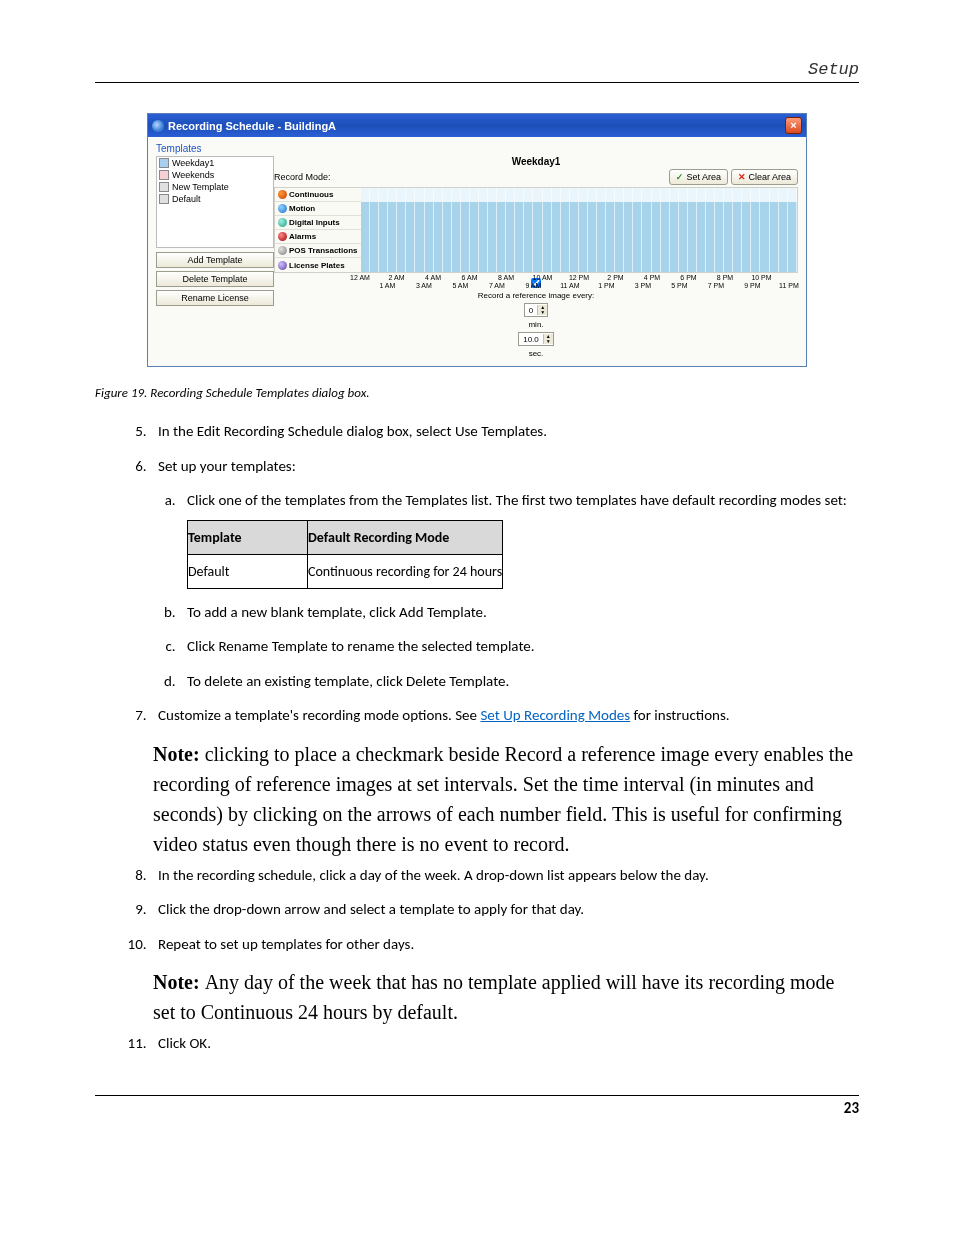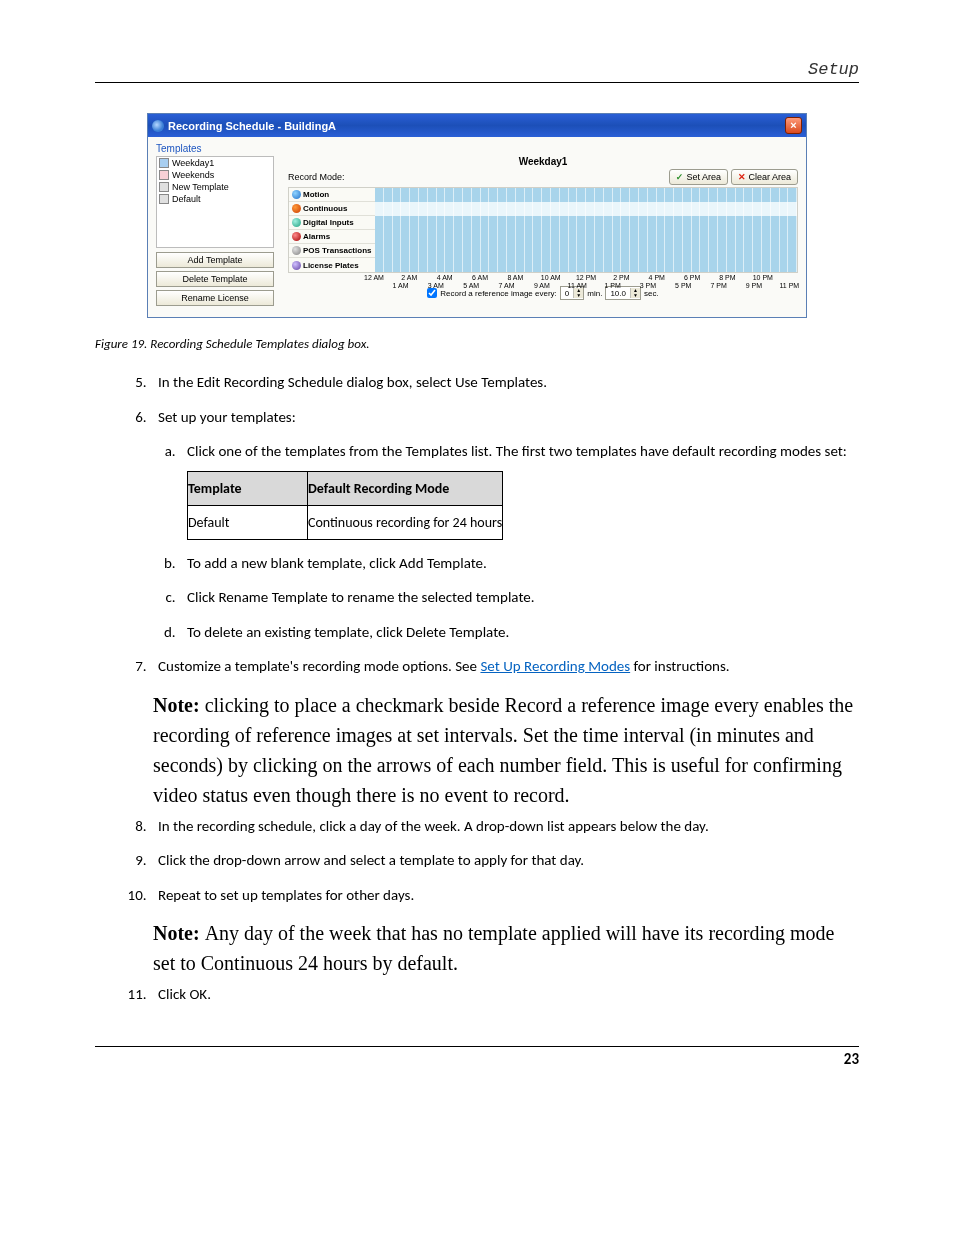--- a/index.html
+++ b/index.html
@@ -9,21 +9,21 @@
   .header-title { font-style: italic; font-size: 17px; font-family: Liberation Mono, monospace; color: #333; }
   
   .screenshot { border: 1px solid #5a7fb5; margin: 0 auto 18px auto; width: 660px; background: #15803d; font-family: Tahoma, Arial, sans-serif; font-size: 9px; color: #000; }
   .titlebar { background: linear-gradient(to bottom, #2a5fd6 0%, #1c4fb8 50%, #2a5fd6 100%); color: #fff; padding: 3px 4px; display: flex; align-items: center; font-size: 11px; font-weight: bold; }
   .titlebar .tb-icon { display:inline-block; width:12px; height:12px; background: radial-gradient(circle at 40% 40%, #b5d7ff 0%, #3a7fd6 60%); border-radius: 50%; margin-right: 4px; }
   .titlebar .spacer { flex: 1; }
   .closebtn { width: 17px; height: 17px; background: linear-gradient(to bottom, #ff9b7a, #d94a1f); border: 1px solid #7f1f00; border-radius: 3px; display: flex; align-items: center; justify-content: center; color: #fff; font-weight: bold; font-size: 11px; line-height: 1; }
   
   .app-body { background: #fafaf7; padding: 6px 8px 8px 8px; }
   .groupbox-label { color: #1e56c0; font-size: 10px; margin-bottom: 2px; }
-  .content-row { display: flex; gap: 14px; }
+  .content-row { display: flex; gap: 0; }
   
   .left-col { width: 118px; }
   .template-list { border: 1px solid #bcbcbc; background: #fff; height: 92px; overflow: hidden; margin-bottom: 4px; }
   .tl-item { display: flex; align-items: center; padding: 1px 2px; font-size: 9px; }
   .tl-swatch { width: 10px; height: 10px; border: 1px solid #888; margin-right: 3px; }
   .sw-blue { background: #a8cef0; }
   .sw-pink { background: #f7d0d6; }
   .sw-gray { background: #e0e0e0; }
   .xp-btn { display:block; width:100%; margin-bottom:3px; font-size:9px; padding:2px 4px; background: linear-gradient(to bottom,#fff,#ece9d8); border:1px solid #9c9c8f; border-radius:0; text-align:center; cursor:pointer; }
   
@@ -52,21 +52,21 @@
   .c-on { background:#a8d4eb; }
   .c-off { background:#eaf6fb; }
   
   .timeline { display:flex; margin-top:1px; font-size:7px; }
   .timeline .pad { width:86px; }
   .timeline-ticks { flex:1; position:relative; display:flex; }
   .tick { flex:1; text-align:left; white-space:nowrap; position:relative; }
   .tick .a { position:absolute; left:0; transform:translateX(-50%); }
   .tick .b { position:absolute; left:50%; transform:translateX(-50%); top:8px; }
   
-  .ref-row { text-align:center; font-size:8px; margin-top:12px; display:flex; justify-content:center; align-items:center; gap:3px; }
+  .ref-row { text-align:center; font-size:8px; margin-top:4px; display:flex; justify-content:center; align-items:center; gap:3px;flex-direction:column; }
   .ref-row input[type="checkbox"]{ width:10px; height:10px; }
   .spin { display:inline-flex; align-items:center; border:1px solid #9c9c8f; background:#fff; height:14px; }
   .spin .sv { padding:0 4px; font-size:8px; }
   .spin .sb { width:10px; background:#ece9d8; border-left:1px solid #c0c0b8; display:flex; flex-direction:column; }
   .spin .sbt { flex:1; font-size:5px; line-height:5px; text-align:center; }
   
   .caption { font-family: Calibri, Arial, sans-serif; font-size: 13px; font-style: italic; margin-bottom: 20px; text-indent: 0; }
   
   ol.main-list { margin-left: 55px; font-family: Calibri, Arial, sans-serif; font-size: 15px; line-height: 1.5; }
   ol.main-list > li { margin-bottom: 12px; padding-left: 8px; }
@@ -135,128 +135,128 @@
                 <span>Set Area</span>
               </span>
             <span class="areabtn">
                 <span class="xmark">✕</span>
                 <span>Clear Area</span>
               </span>
           </div>
           <div class="mode-grid">
             <div class="mode-row">
               <span class="mode-label">
-                  <span class="mic ic-blue"></span>
-                  <span>Motion</span>
+                  <span class="mic ic-red"></span>
+                  <span>Continuous</span>
                 </span>
               <span class="mode-cells">
-                  <span class="mode-cell c-on"></span>
-                  <span class="mode-cell c-on"></span>
-                  <span class="mode-cell c-on"></span>
-                  <span class="mode-cell c-on"></span>
-                  <span class="mode-cell c-on"></span>
-                  <span class="mode-cell c-on"></span>
-                  <span class="mode-cell c-on"></span>
-                  <span class="mode-cell c-on"></span>
-                  <span class="mode-cell c-on"></span>
-                  <span class="mode-cell c-on"></span>
-                  <span class="mode-cell c-on"></span>
-                  <span class="mode-cell c-on"></span>
-                  <span class="mode-cell c-on"></span>
-                  <span class="mode-cell c-on"></span>
-                  <span class="mode-cell c-on"></span>
-                  <span class="mode-cell c-on"></span>
-                  <span class="mode-cell c-on"></span>
-                  <span class="mode-cell c-on"></span>
-                  <span class="mode-cell c-on"></span>
-                  <span class="mode-cell c-on"></span>
-                  <span class="mode-cell c-on"></span>
-                  <span class="mode-cell c-on"></span>
-                  <span class="mode-cell c-on"></span>
-                  <span class="mode-cell c-on"></span>
-                  <span class="mode-cell c-on"></span>
-                  <span class="mode-cell c-on"></span>
-                  <span class="mode-cell c-on"></span>
-                  <span class="mode-cell c-on"></span>
-                  <span class="mode-cell c-on"></span>
-                  <span class="mode-cell c-on"></span>
-                  <span class="mode-cell c-on"></span>
-                  <span class="mode-cell c-on"></span>
-                  <span class="mode-cell c-on"></span>
-                  <span class="mode-cell c-on"></span>
-                  <span class="mode-cell c-on"></span>
-                  <span class="mode-cell c-on"></span>
-                  <span class="mode-cell c-on"></span>
-                  <span class="mode-cell c-on"></span>
-                  <span class="mode-cell c-on"></span>
-                  <span class="mode-cell c-on"></span>
-                  <span class="mode-cell c-on"></span>
-                  <span class="mode-cell c-on"></span>
-                  <span class="mode-cell c-on"></span>
-                  <span class="mode-cell c-on"></span>
-                  <span class="mode-cell c-on"></span>
-                  <span class="mode-cell c-on"></span>
-                  <span class="mode-cell c-on"></span>
-                  <span class="mode-cell c-on"></span>
+                  <span class="mode-cell c-off"></span>
+                  <span class="mode-cell c-off"></span>
+                  <span class="mode-cell c-off"></span>
+                  <span class="mode-cell c-off"></span>
+                  <span class="mode-cell c-off"></span>
+                  <span class="mode-cell c-off"></span>
+                  <span class="mode-cell c-off"></span>
+                  <span class="mode-cell c-off"></span>
+                  <span class="mode-cell c-off"></span>
+                  <span class="mode-cell c-off"></span>
+                  <span class="mode-cell c-off"></span>
+                  <span class="mode-cell c-off"></span>
+                  <span class="mode-cell c-off"></span>
+                  <span class="mode-cell c-off"></span>
+                  <span class="mode-cell c-off"></span>
+                  <span class="mode-cell c-off"></span>
+                  <span class="mode-cell c-off"></span>
+                  <span class="mode-cell c-off"></span>
+                  <span class="mode-cell c-off"></span>
+                  <span class="mode-cell c-off"></span>
+                  <span class="mode-cell c-off"></span>
+                  <span class="mode-cell c-off"></span>
+                  <span class="mode-cell c-off"></span>
+                  <span class="mode-cell c-off"></span>
+                  <span class="mode-cell c-off"></span>
+                  <span class="mode-cell c-off"></span>
+                  <span class="mode-cell c-off"></span>
+                  <span class="mode-cell c-off"></span>
+                  <span class="mode-cell c-off"></span>
+                  <span class="mode-cell c-off"></span>
+                  <span class="mode-cell c-off"></span>
+                  <span class="mode-cell c-off"></span>
+                  <span class="mode-cell c-off"></span>
+                  <span class="mode-cell c-off"></span>
+                  <span class="mode-cell c-off"></span>
+                  <span class="mode-cell c-off"></span>
+                  <span class="mode-cell c-off"></span>
+                  <span class="mode-cell c-off"></span>
+                  <span class="mode-cell c-off"></span>
+                  <span class="mode-cell c-off"></span>
+                  <span class="mode-cell c-off"></span>
+                  <span class="mode-cell c-off"></span>
+                  <span class="mode-cell c-off"></span>
+                  <span class="mode-cell c-off"></span>
+                  <span class="mode-cell c-off"></span>
+                  <span class="mode-cell c-off"></span>
+                  <span class="mode-cell c-off"></span>
+                  <span class="mode-cell c-off"></span>
                 </span>
             </div>
             <div class="mode-row">
               <span class="mode-label">
-                  <span class="mic ic-red"></span>
-                  <span>Continuous</span>
+                  <span class="mic ic-blue"></span>
+                  <span>Motion</span>
                 </span>
               <span class="mode-cells">
-                  <span class="mode-cell c-off"></span>
-                  <span class="mode-cell c-off"></span>
-                  <span class="mode-cell c-off"></span>
-                  <span class="mode-cell c-off"></span>
-                  <span class="mode-cell c-off"></span>
-                  <span class="mode-cell c-off"></span>
-                  <span class="mode-cell c-off"></span>
-                  <span class="mode-cell c-off"></span>
-                  <span class="mode-cell c-off"></span>
-                  <span class="mode-cell c-off"></span>
-                  <span class="mode-cell c-off"></span>
-                  <span class="mode-cell c-off"></span>
-                  <span class="mode-cell c-off"></span>
-                  <span class="mode-cell c-off"></span>
-                  <span class="mode-cell c-off"></span>
-                  <span class="mode-cell c-off"></span>
-                  <span class="mode-cell c-off"></span>
-                  <span class="mode-cell c-off"></span>
-                  <span class="mode-cell c-off"></span>
-                  <span class="mode-cell c-off"></span>
-                  <span class="mode-cell c-off"></span>
-                  <span class="mode-cell c-off"></span>
-                  <span class="mode-cell c-off"></span>
-                  <span class="mode-cell c-off"></span>
-                  <span class="mode-cell c-off"></span>
-                  <span class="mode-cell c-off"></span>
-                  <span class="mode-cell c-off"></span>
-                  <span class="mode-cell c-off"></span>
-                  <span class="mode-cell c-off"></span>
-                  <span class="mode-cell c-off"></span>
-                  <span class="mode-cell c-off"></span>
-                  <span class="mode-cell c-off"></span>
-                  <span class="mode-cell c-off"></span>
-                  <span class="mode-cell c-off"></span>
-                  <span class="mode-cell c-off"></span>
-                  <span class="mode-cell c-off"></span>
-                  <span class="mode-cell c-off"></span>
-                  <span class="mode-cell c-off"></span>
-                  <span class="mode-cell c-off"></span>
-                  <span class="mode-cell c-off"></span>
-                  <span class="mode-cell c-off"></span>
-                  <span class="mode-cell c-off"></span>
-                  <span class="mode-cell c-off"></span>
-                  <span class="mode-cell c-off"></span>
-                  <span class="mode-cell c-off"></span>
-                  <span class="mode-cell c-off"></span>
-                  <span class="mode-cell c-off"></span>
-                  <span class="mode-cell c-off"></span>
+                  <span class="mode-cell c-on"></span>
+                  <span class="mode-cell c-on"></span>
+                  <span class="mode-cell c-on"></span>
+                  <span class="mode-cell c-on"></span>
+                  <span class="mode-cell c-on"></span>
+                  <span class="mode-cell c-on"></span>
+                  <span class="mode-cell c-on"></span>
+                  <span class="mode-cell c-on"></span>
+                  <span class="mode-cell c-on"></span>
+                  <span class="mode-cell c-on"></span>
+                  <span class="mode-cell c-on"></span>
+                  <span class="mode-cell c-on"></span>
+                  <span class="mode-cell c-on"></span>
+                  <span class="mode-cell c-on"></span>
+                  <span class="mode-cell c-on"></span>
+                  <span class="mode-cell c-on"></span>
+                  <span class="mode-cell c-on"></span>
+                  <span class="mode-cell c-on"></span>
+                  <span class="mode-cell c-on"></span>
+                  <span class="mode-cell c-on"></span>
+                  <span class="mode-cell c-on"></span>
+                  <span class="mode-cell c-on"></span>
+                  <span class="mode-cell c-on"></span>
+                  <span class="mode-cell c-on"></span>
+                  <span class="mode-cell c-on"></span>
+                  <span class="mode-cell c-on"></span>
+                  <span class="mode-cell c-on"></span>
+                  <span class="mode-cell c-on"></span>
+                  <span class="mode-cell c-on"></span>
+                  <span class="mode-cell c-on"></span>
+                  <span class="mode-cell c-on"></span>
+                  <span class="mode-cell c-on"></span>
+                  <span class="mode-cell c-on"></span>
+                  <span class="mode-cell c-on"></span>
+                  <span class="mode-cell c-on"></span>
+                  <span class="mode-cell c-on"></span>
+                  <span class="mode-cell c-on"></span>
+                  <span class="mode-cell c-on"></span>
+                  <span class="mode-cell c-on"></span>
+                  <span class="mode-cell c-on"></span>
+                  <span class="mode-cell c-on"></span>
+                  <span class="mode-cell c-on"></span>
+                  <span class="mode-cell c-on"></span>
+                  <span class="mode-cell c-on"></span>
+                  <span class="mode-cell c-on"></span>
+                  <span class="mode-cell c-on"></span>
+                  <span class="mode-cell c-on"></span>
+                  <span class="mode-cell c-on"></span>
                 </span>
             </div>
             <div class="mode-row">
               <span class="mode-label">
                   <span class="mic ic-teal"></span>
                   <span>Digital Inputs</span>
                 </span>
               <span class="mode-cells">
                   <span class="mode-cell c-on"></span>
                   <span class="mode-cell c-on"></span>

